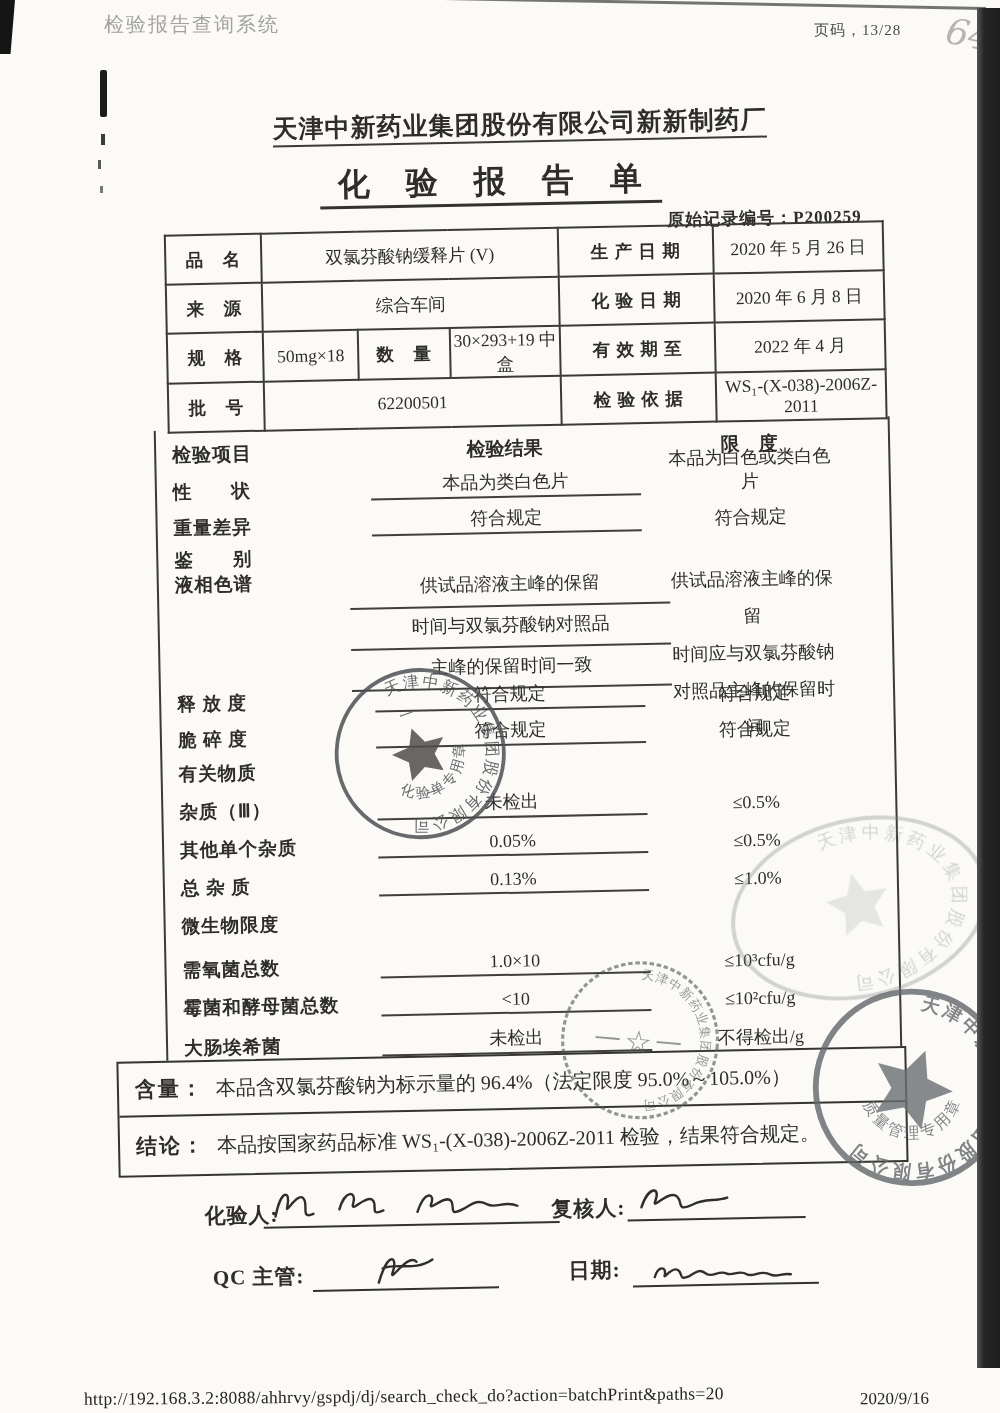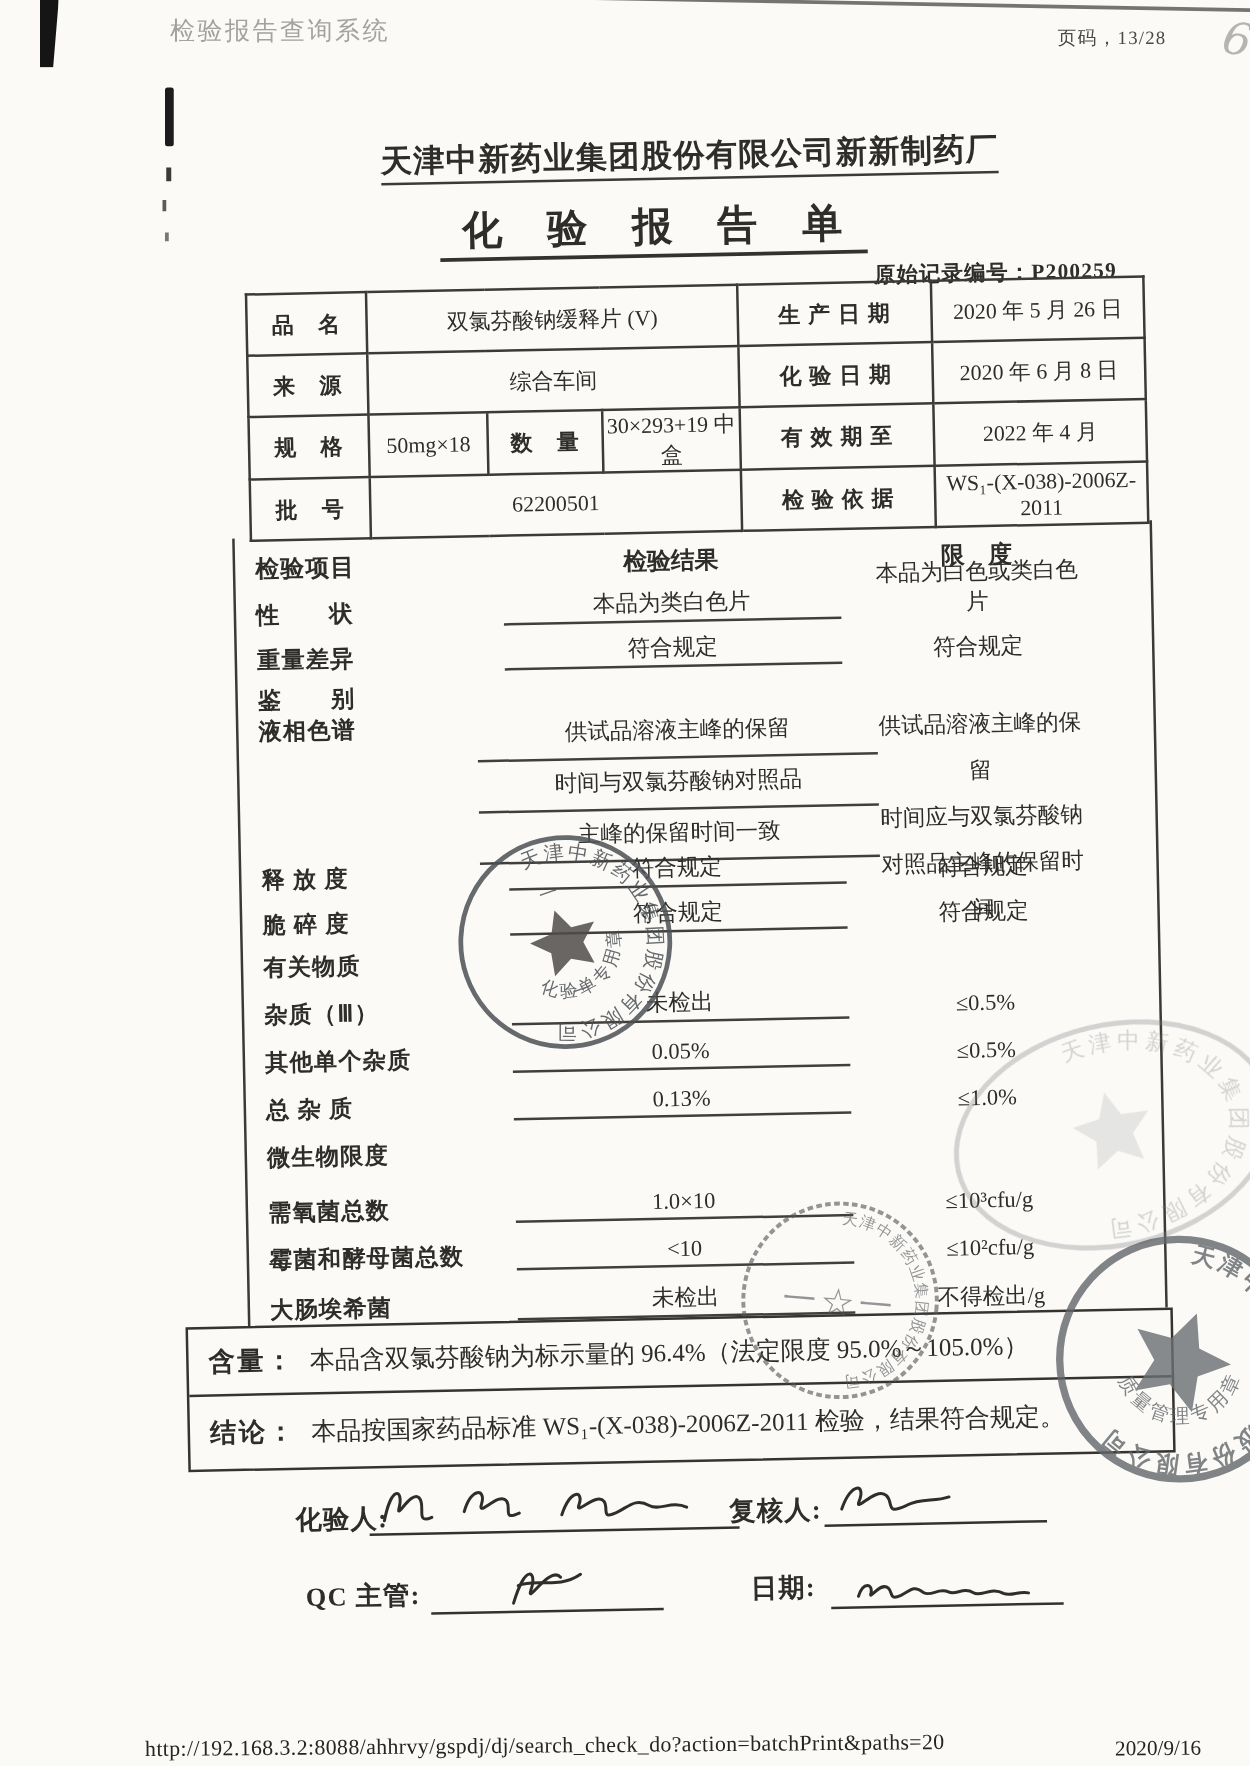--- a/index.html
+++ b/index.html
@@ -2,21 +2,21 @@
 <html><head>
 <meta charset="utf-8">
 <style>
   html,body{margin:0;padding:0;}
   body{
     width:1000px;height:1413px;overflow:hidden;position:relative;
     background:#fbfaf7;
     font-family:"Liberation Serif", serif;
     color:#2e2d2a;
   }
-  .page{position:absolute;inset:0;overflow:hidden;margin-left:32px;}
+  .page{position:absolute;inset:0;overflow:hidden;}
 
   
   .strip-right{position:absolute;left:977px;top:8px;width:23px;height:1360px;
     background:linear-gradient(90deg,#555 0,#262626 30%,#1d1d1d 100%);z-index:40;}
   .corner-tl{position:absolute;left:0;top:0;width:15px;height:54px;background:#151515;
     clip-path:polygon(0 0,100% 0,70% 100%,0 100%);z-index:40;}
   .topline{position:absolute;left:338px;top:1px;width:648px;height:3px;background:#474747;
     transform:rotate(1.05deg);opacity:.75;z-index:40;}
   .mark-a{position:absolute;left:100px;top:70px;width:7px;height:47px;background:#1c1c1c;border-radius:2px;z-index:6;}
   .mark-b{position:absolute;left:101px;top:134px;width:4px;height:11px;background:#3a3a3a;z-index:6;}

